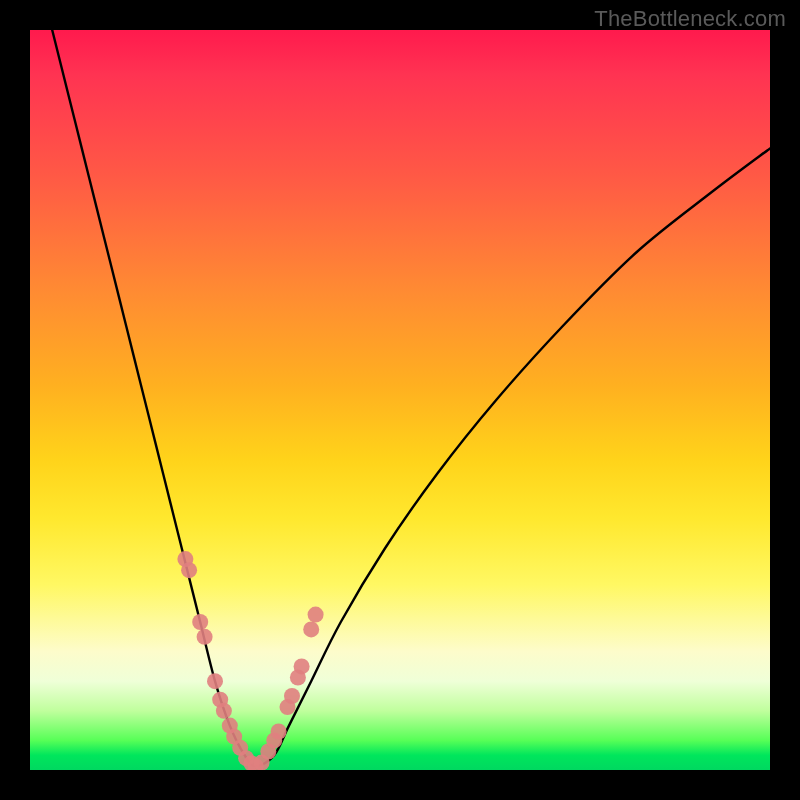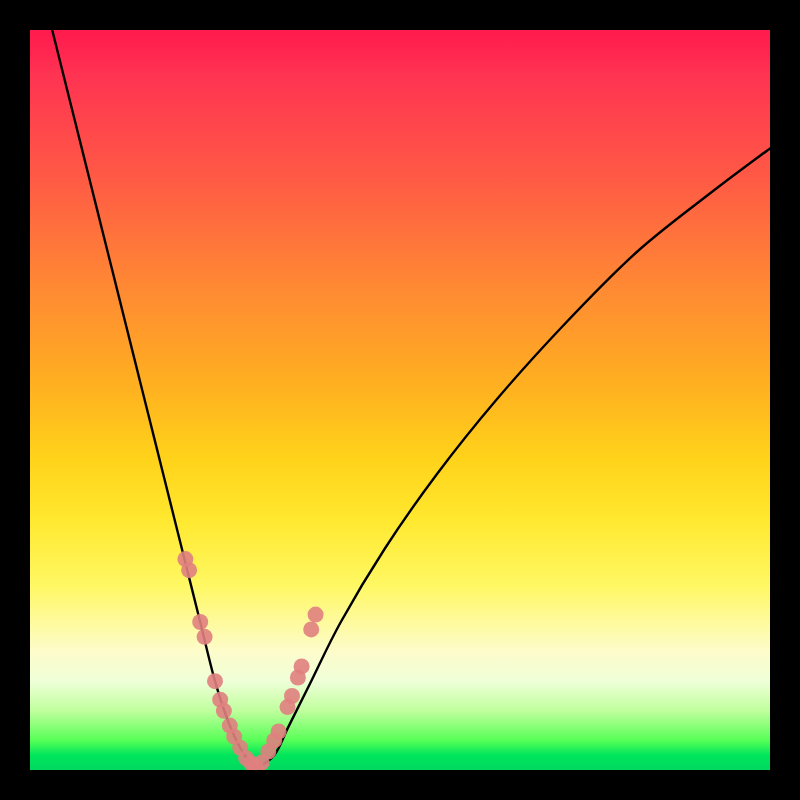--- a/index.html
+++ b/index.html
@@ -61,20 +61,21 @@
     inset: 0;
     width: 740px;
     height: 740px;
     overflow: visible;
   }
 </style>
 </head>
 <body>
 
 <div class="frame">
+  <div class="watermark">TheBottleneck.com</div>
 
   <div class="plot-area">
     <div class="gradient-bg"></div>
     <svg class="curve-layer" viewBox="0 0 740 740">
       <path id="bn-curve" fill="none" stroke="#000000" stroke-width="2.4" stroke-linecap="round" d="M 22.2 0.0 C 24.7 9.9, 32.1 39.5, 37.0 59.2 C 41.9 78.9, 46.9 98.7, 51.8 118.4 C 56.7 138.1, 61.7 157.9, 66.6 177.6 C 71.5 197.3, 76.5 217.1, 81.4 236.8 C 86.3 256.5, 91.3 276.3, 96.2 296.0 C 101.1 315.7, 106.1 335.5, 111.0 355.2 C 115.9 374.9, 120.9 394.7, 125.8 414.4 C 130.7 434.1, 135.7 453.9, 140.6 473.6 C 145.5 493.3, 150.5 513.1, 155.4 532.8 C 160.3 552.5, 165.3 572.3, 170.2 592.0 C 175.1 611.7, 180.1 633.9, 185.0 651.2 C 189.9 668.5, 194.9 683.3, 199.8 695.6 C 204.7 707.9, 210.3 718.4, 214.6 725.2 C 218.9 732.0, 220.8 736.3, 225.7 736.3 C 230.6 736.3, 238.7 732.0, 244.2 725.2 C 249.8 718.4, 252.8 707.9, 259.0 695.6 C 265.2 683.3, 272.6 668.5, 281.2 651.2 C 289.8 633.9, 298.5 614.2, 310.8 592.0 C 323.1 569.8, 339.2 542.7, 355.2 518.0 C 371.2 493.3, 388.5 468.7, 407.0 444.0 C 425.5 419.3, 445.2 394.7, 466.2 370.0 C 487.2 345.3, 509.4 320.7, 532.8 296.0 C 556.2 271.3, 582.1 244.2, 606.8 222.0 C 631.5 199.8, 658.6 180.1, 680.8 162.8 C 703.0 145.5, 730.1 125.8, 740.0 118.4"></path>
       <g id="bn-markers">
           <circle cx="155.4" cy="529.1" r="8" fill="#e08080" fill-opacity="0.9"></circle>
           <circle cx="159.1" cy="540.2" r="8" fill="#e08080" fill-opacity="0.9"></circle>
           <circle cx="170.2" cy="592.0" r="8" fill="#e08080" fill-opacity="0.9"></circle>
           <circle cx="174.6" cy="606.8" r="8" fill="#e08080" fill-opacity="0.9"></circle>

